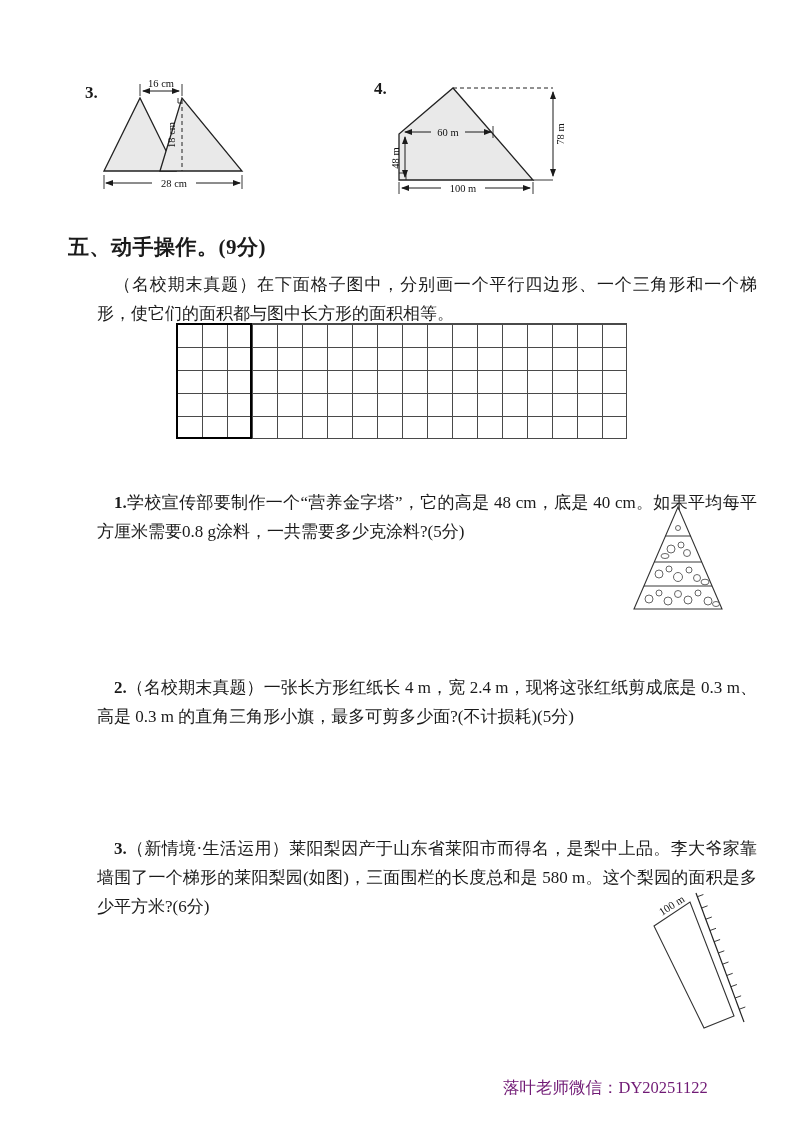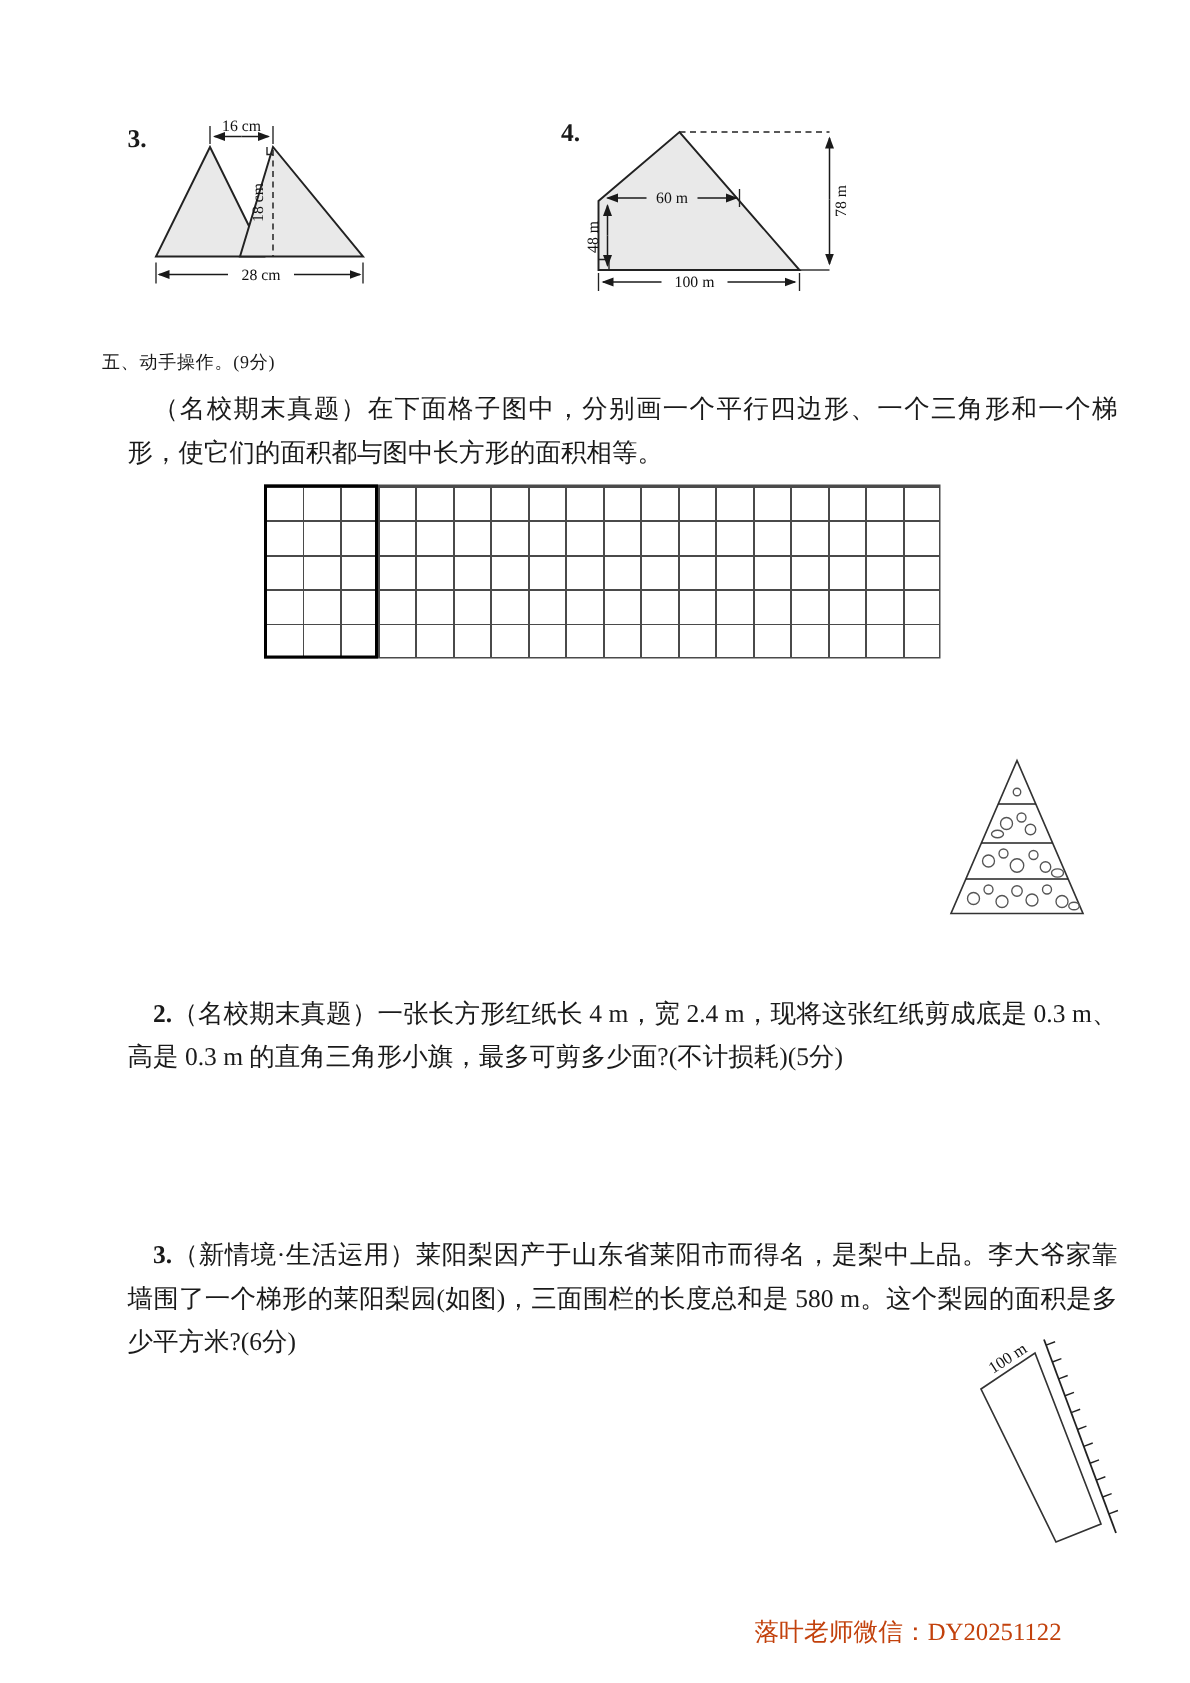--- a/index.html
+++ b/index.html
@@ -3,24 +3,24 @@
 <meta charset="utf-8">
 <style>
   *{box-sizing:border-box;}
   html,body{margin:0;padding:0;background:#ffffff;}
   body{width:793px;height:1122px;font-family:"Liberation Serif",serif;color:#1a1a1a;}
   .page{position:relative;width:793px;height:1122px;background:#fff;overflow:hidden;}
   .fig{position:absolute;display:flex;align-items:flex-start;gap:4px;}
   .fig3{left:85px;top:80px;}
   .fig4{left:374px;top:76px;}
   .qnum{font-weight:bold;font-size:17px;line-height:1;padding-top:4px;}
-  h2.sec{position:absolute;margin:0;font-size:12px;font-weight:400;letter-spacing:.5px;}
+  h2.sec{position:absolute;margin:0;font-size:21px;font-weight:700;letter-spacing:.5px;}
   .sec5{left:68px;top:233px;}
   .sec6{left:68px;top:450px;}
-  p.para{position:absolute;margin:0;font-size:17px;line-height:1.72;text-align:justify;text-indent:1em;width:660px;left:85px;}
+  p.para{position:absolute;margin:12px;font-size:17px;line-height:1.72;text-align:justify;text-indent:1em;width:660px;left:85px;}
   .instr{top:258px;}
   .q1{top:476px;}
   .q2{top:661px;}
   .q3{top:822px;}
   p.para b{font-weight:700;}
   svg{display:block;}
   svg text{font-family:"Liberation Serif",serif;}
   .lbl{font-size:10.5px;fill:#111;}
   .shape{fill:#e9e9e9;stroke:#222;stroke-width:1.3;stroke-linejoin:miter;}
   .dash{stroke:#222;stroke-width:1;fill:none;stroke-dasharray:4 3;}
@@ -28,21 +28,21 @@
   .thin{stroke:#222;stroke-width:0.9;fill:none;}
   .outline{fill:none;stroke:#333;stroke-width:1.1;}
   .scrib{fill:none;stroke:#555;stroke-width:0.9;}
   .grid-wrap{position:absolute;left:176px;top:323px;width:451px;height:116px;}
   .grid{width:100%;height:100%;border:1px solid #4a4a4a;
     background-image:repeating-linear-gradient(to right,#4a4a4a 0 1px,transparent 1px 25px),
                      repeating-linear-gradient(to bottom,#4a4a4a 0 1px,transparent 1px 23px);}
   .bold-rect{position:absolute;left:0;top:0;width:76px;height:116px;border:2.5px solid #000;}
   .pyramid{position:absolute;left:631px;top:504px;}
   .orchard{position:absolute;left:646px;top:890px;}
-  .footer{position:absolute;left:503px;top:1077px;font-size:16.5px;color:#c2410c;}
+  .footer{position:absolute;left:503px;top:1077px;font-size:16.5px;color:#701a75;}
 </style>
 </head>
 <body>
 
 <div class="page">
 
   <div class="fig fig3">
     <span class="qnum">3.</span>
     <svg width="150" height="120" viewBox="0 0 150 120">
       <defs>
@@ -112,20 +112,21 @@
 
   <h2 class="sec sec5">五、动手操作。(9分)</h2>
   <p class="para instr">（名校期末真题）在下面格子图中，分别画一个平行四边形、一个三角形和一个梯形，使它们的面积都与图中长方形的面积相等。</p>
 
   <div class="grid-wrap">
     <div class="grid"></div>
     <div class="bold-rect"></div>
   </div>
 
 
+  <p class="para q1"><b>1.</b><span>学校宣传部要制作一个“营养金字塔”，它的高是 48 cm，底是 40 cm。如果平均每平方厘米需要0.8 g涂料，一共需要多少克涂料?(5分)</span></p>
 
   <svg class="pyramid" width="95" height="108" viewBox="0 0 95 108">
     <polygon class="outline" points="47,3 3,105 91,105"></polygon>
     <g>
       <line class="thin" x1="34.5" y1="32" x2="59.5" y2="32"></line>
       <line class="thin" x1="23.3" y1="58" x2="70.7" y2="58"></line>
       <line class="thin" x1="13" y1="82" x2="81" y2="82"></line>
     </g>
     <g class="scrib">
       <circle cx="47" cy="24" r="2.5"></circle>

